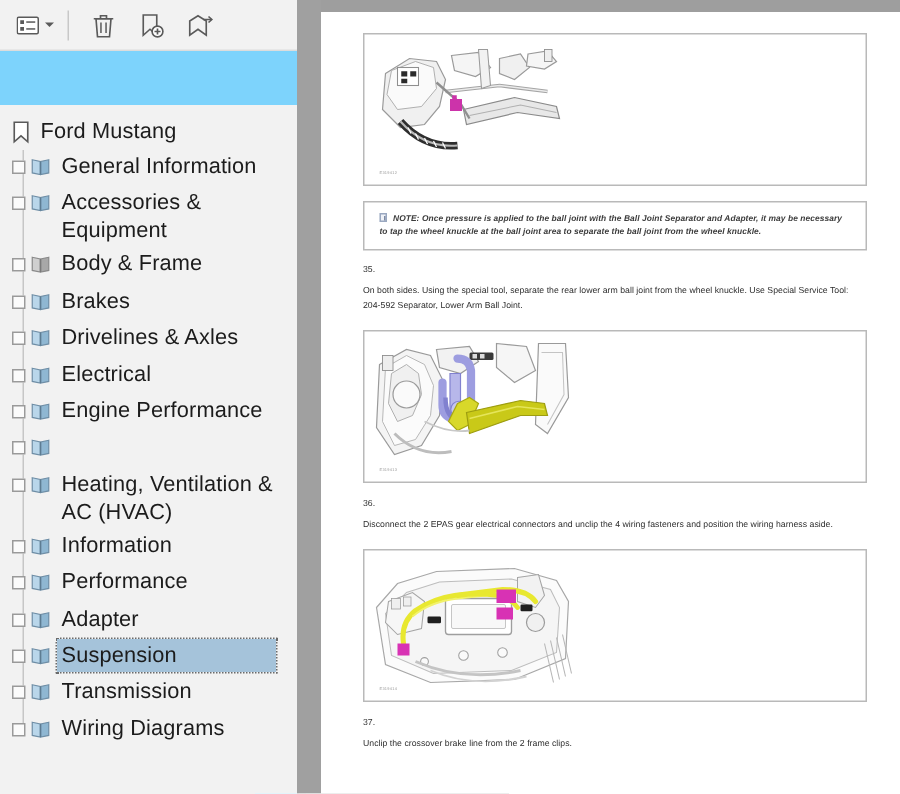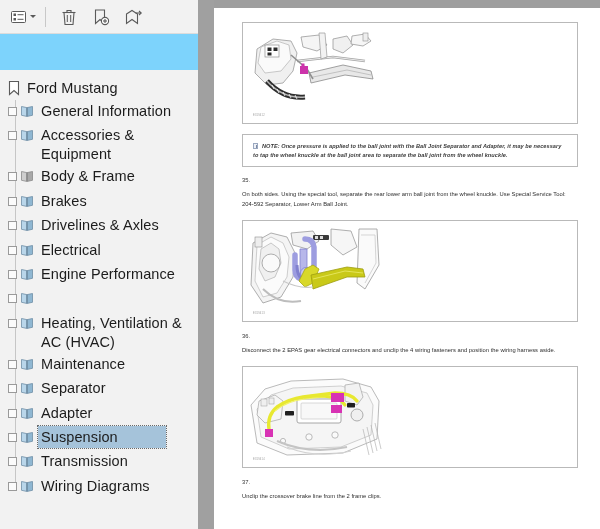--- a/index.html
+++ b/index.html
@@ -124,21 +124,21 @@
     line-height: 19px;
     color: #1c1c1c;
     padding: 2px 3px 1px 3px;
     letter-spacing: .1px;
     max-width: 158px;
   }
   .bm-item.selected .bm-text {
     background: #a5c3da;
     outline: 1px dotted #6a6a6a;
     display: inline-block;
-    width: 128px;
+    width: 146px;
   }
 
   
   .splitter {
     position: absolute;
     left: 198px; top: 0;
     width: 6px; height: 529px;
     background: #f2f2f2;
     border-left: 1px solid #e6e6e6;
   }
@@ -438,33 +438,33 @@
 
         <div class="bm-item">
           <span class="expander"></span>
           <span class="bk-icon">
             <svg class="illu" width="14" height="14" viewBox="0 0 14 14">
               <path d="M1.5 2.5 L6.8 3.6 L6.8 12.4 L1.5 11.3 Z" fill="#b9d6ea" stroke="#6f8ea6" stroke-width=".8"></path>
               <path d="M12.5 2.5 L7.2 3.6 L7.2 12.4 L12.5 11.3 Z" fill="#8fb7d2" stroke="#6f8ea6" stroke-width=".8"></path>
               <line x1="7" y1="3.6" x2="7" y2="12.4" stroke="#5d7c92" stroke-width=".8"></line>
             </svg>
           </span>
-          <span class="bm-text">Maintenance</span>
-        </div>
-
-        <div class="bm-item">
-          <span class="expander"></span>
-          <span class="bk-icon">
-            <svg class="illu" width="14" height="14" viewBox="0 0 14 14">
-              <path d="M1.5 2.5 L6.8 3.6 L6.8 12.4 L1.5 11.3 Z" fill="#b9d6ea" stroke="#6f8ea6" stroke-width=".8"></path>
-              <path d="M12.5 2.5 L7.2 3.6 L7.2 12.4 L12.5 11.3 Z" fill="#8fb7d2" stroke="#6f8ea6" stroke-width=".8"></path>
-              <line x1="7" y1="3.6" x2="7" y2="12.4" stroke="#5d7c92" stroke-width=".8"></line>
-            </svg>
-          </span>
-          <span class="bm-text">Separator</span>
+          <span class="bm-text">Information</span>
+        </div>
+
+        <div class="bm-item">
+          <span class="expander"></span>
+          <span class="bk-icon">
+            <svg class="illu" width="14" height="14" viewBox="0 0 14 14">
+              <path d="M1.5 2.5 L6.8 3.6 L6.8 12.4 L1.5 11.3 Z" fill="#b9d6ea" stroke="#6f8ea6" stroke-width=".8"></path>
+              <path d="M12.5 2.5 L7.2 3.6 L7.2 12.4 L12.5 11.3 Z" fill="#8fb7d2" stroke="#6f8ea6" stroke-width=".8"></path>
+              <line x1="7" y1="3.6" x2="7" y2="12.4" stroke="#5d7c92" stroke-width=".8"></line>
+            </svg>
+          </span>
+          <span class="bm-text">Performance</span>
         </div>
 
         <div class="bm-item">
           <span class="expander"></span>
           <span class="bk-icon">
             <svg class="illu" width="14" height="14" viewBox="0 0 14 14">
               <path d="M1.5 2.5 L6.8 3.6 L6.8 12.4 L1.5 11.3 Z" fill="#b9d6ea" stroke="#6f8ea6" stroke-width=".8"></path>
               <path d="M12.5 2.5 L7.2 3.6 L7.2 12.4 L12.5 11.3 Z" fill="#8fb7d2" stroke="#6f8ea6" stroke-width=".8"></path>
               <line x1="7" y1="3.6" x2="7" y2="12.4" stroke="#5d7c92" stroke-width=".8"></line>
             </svg>

